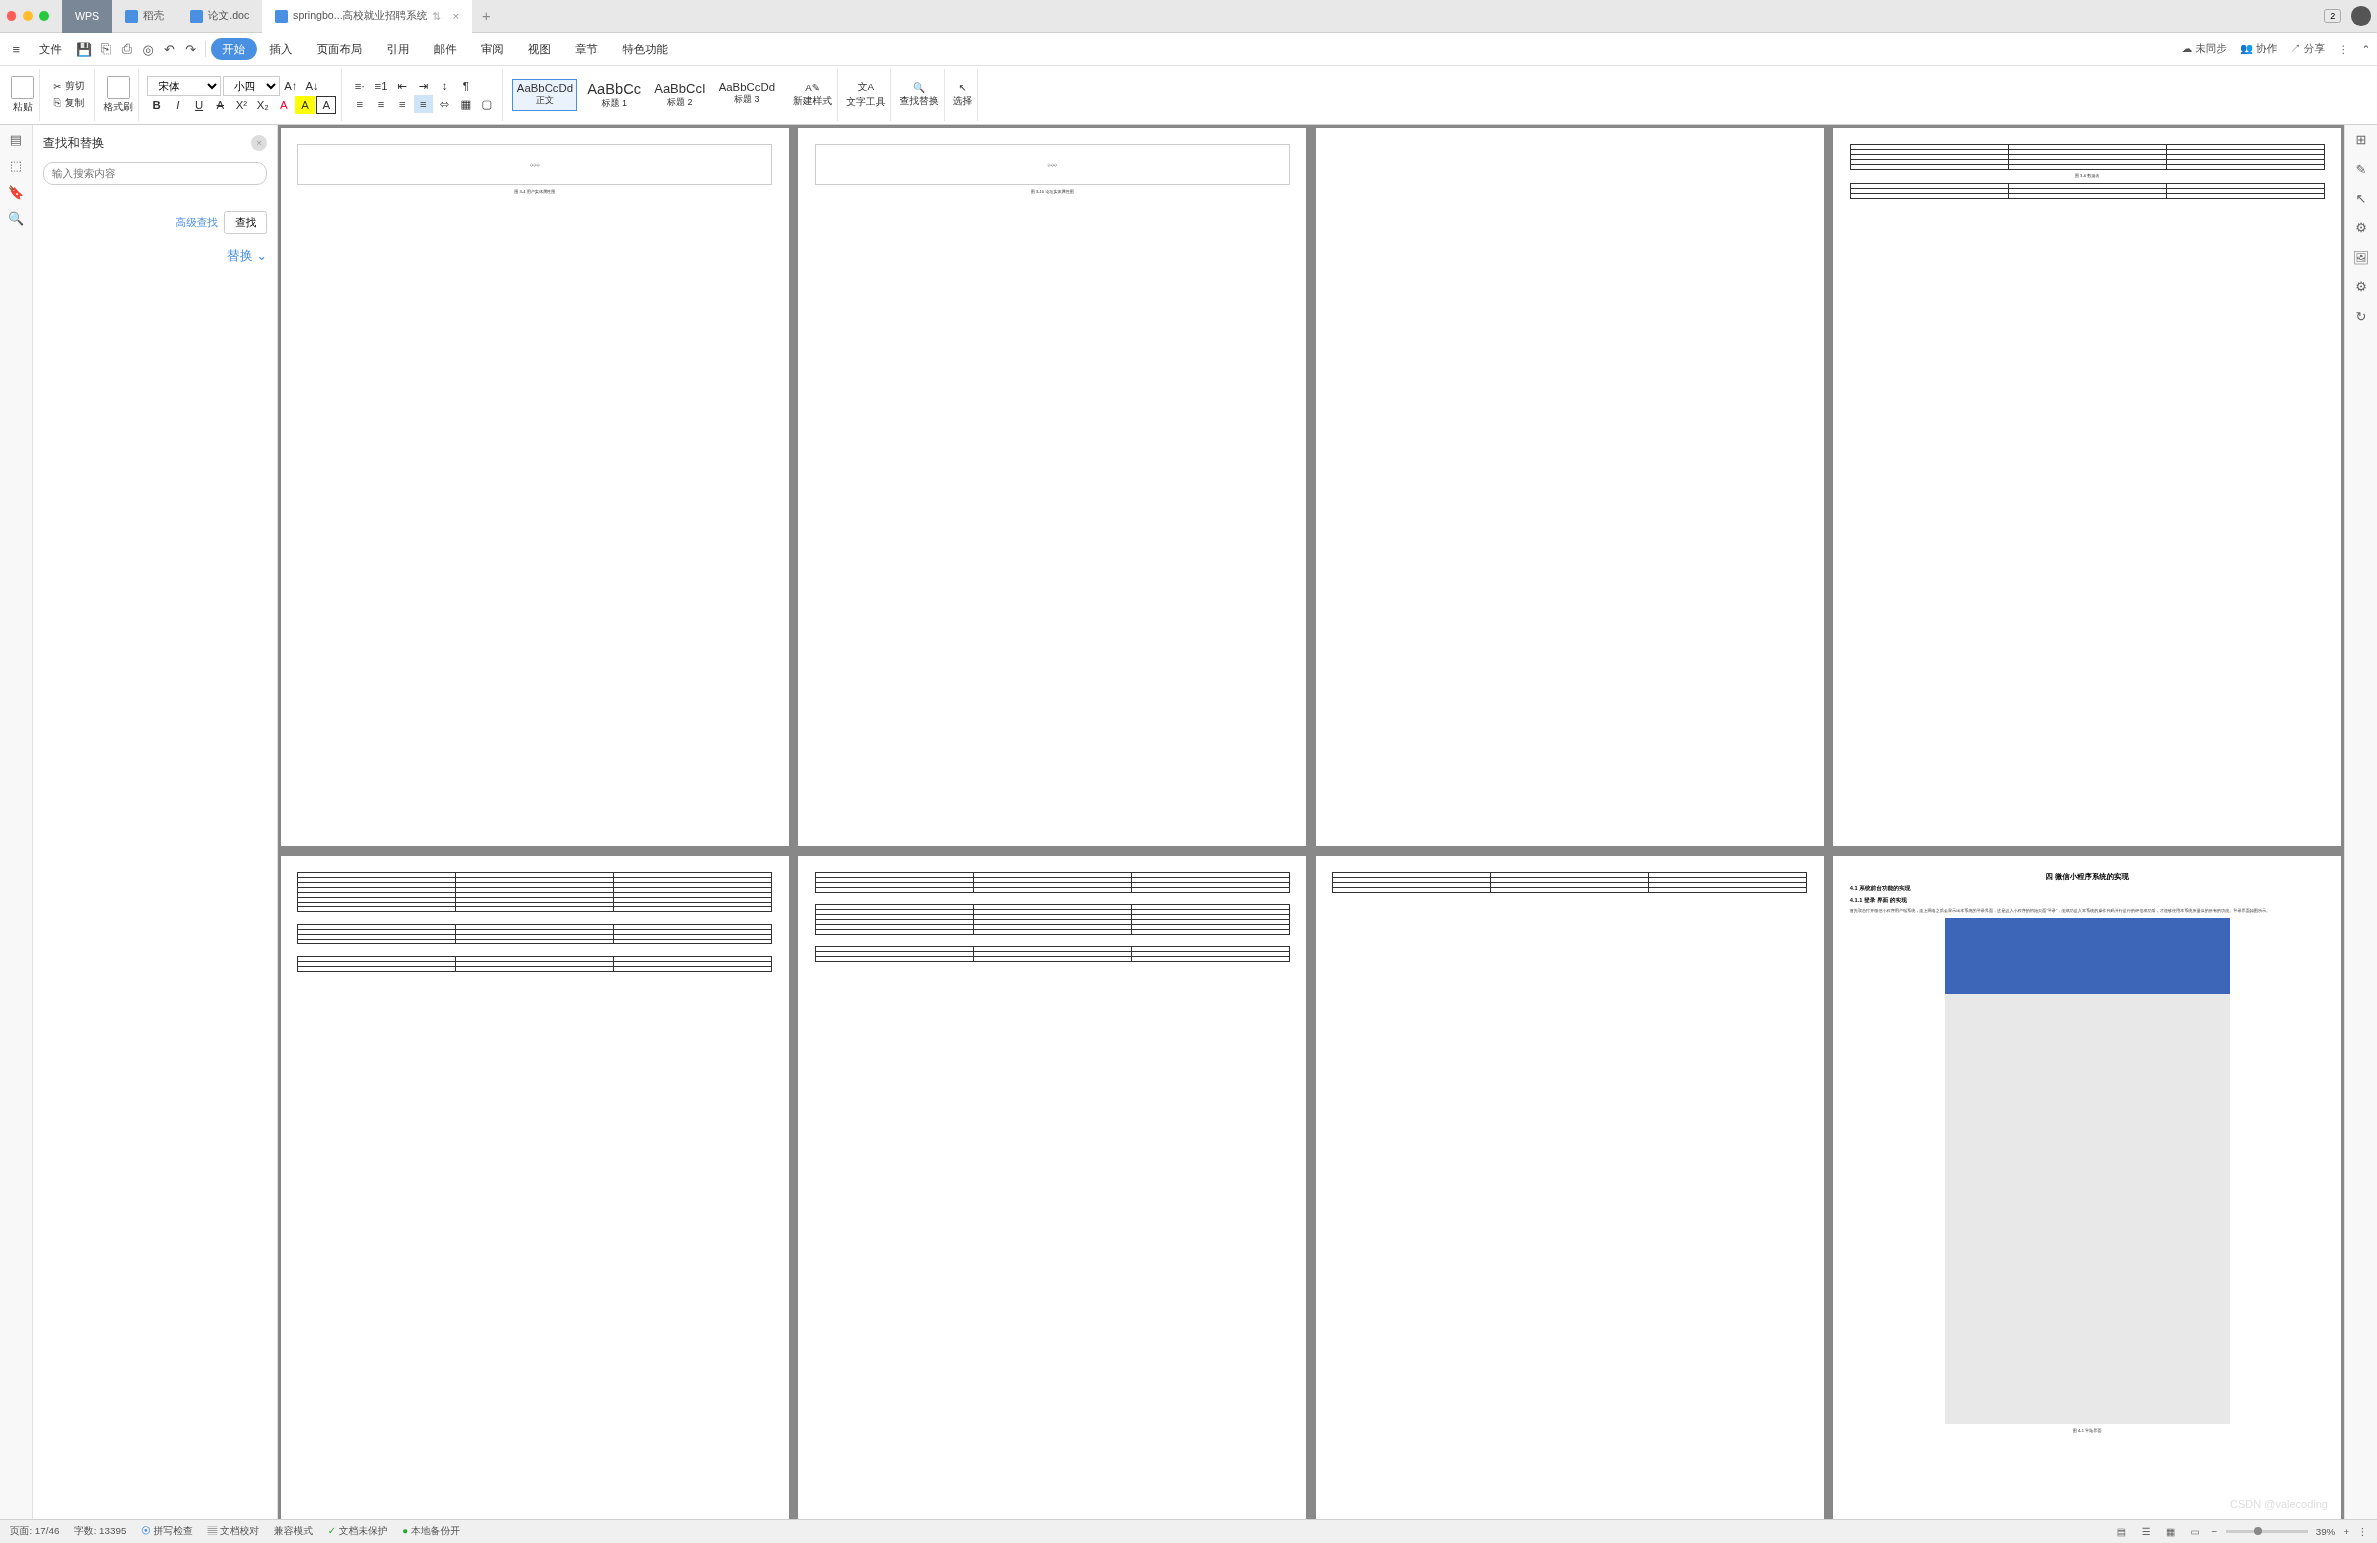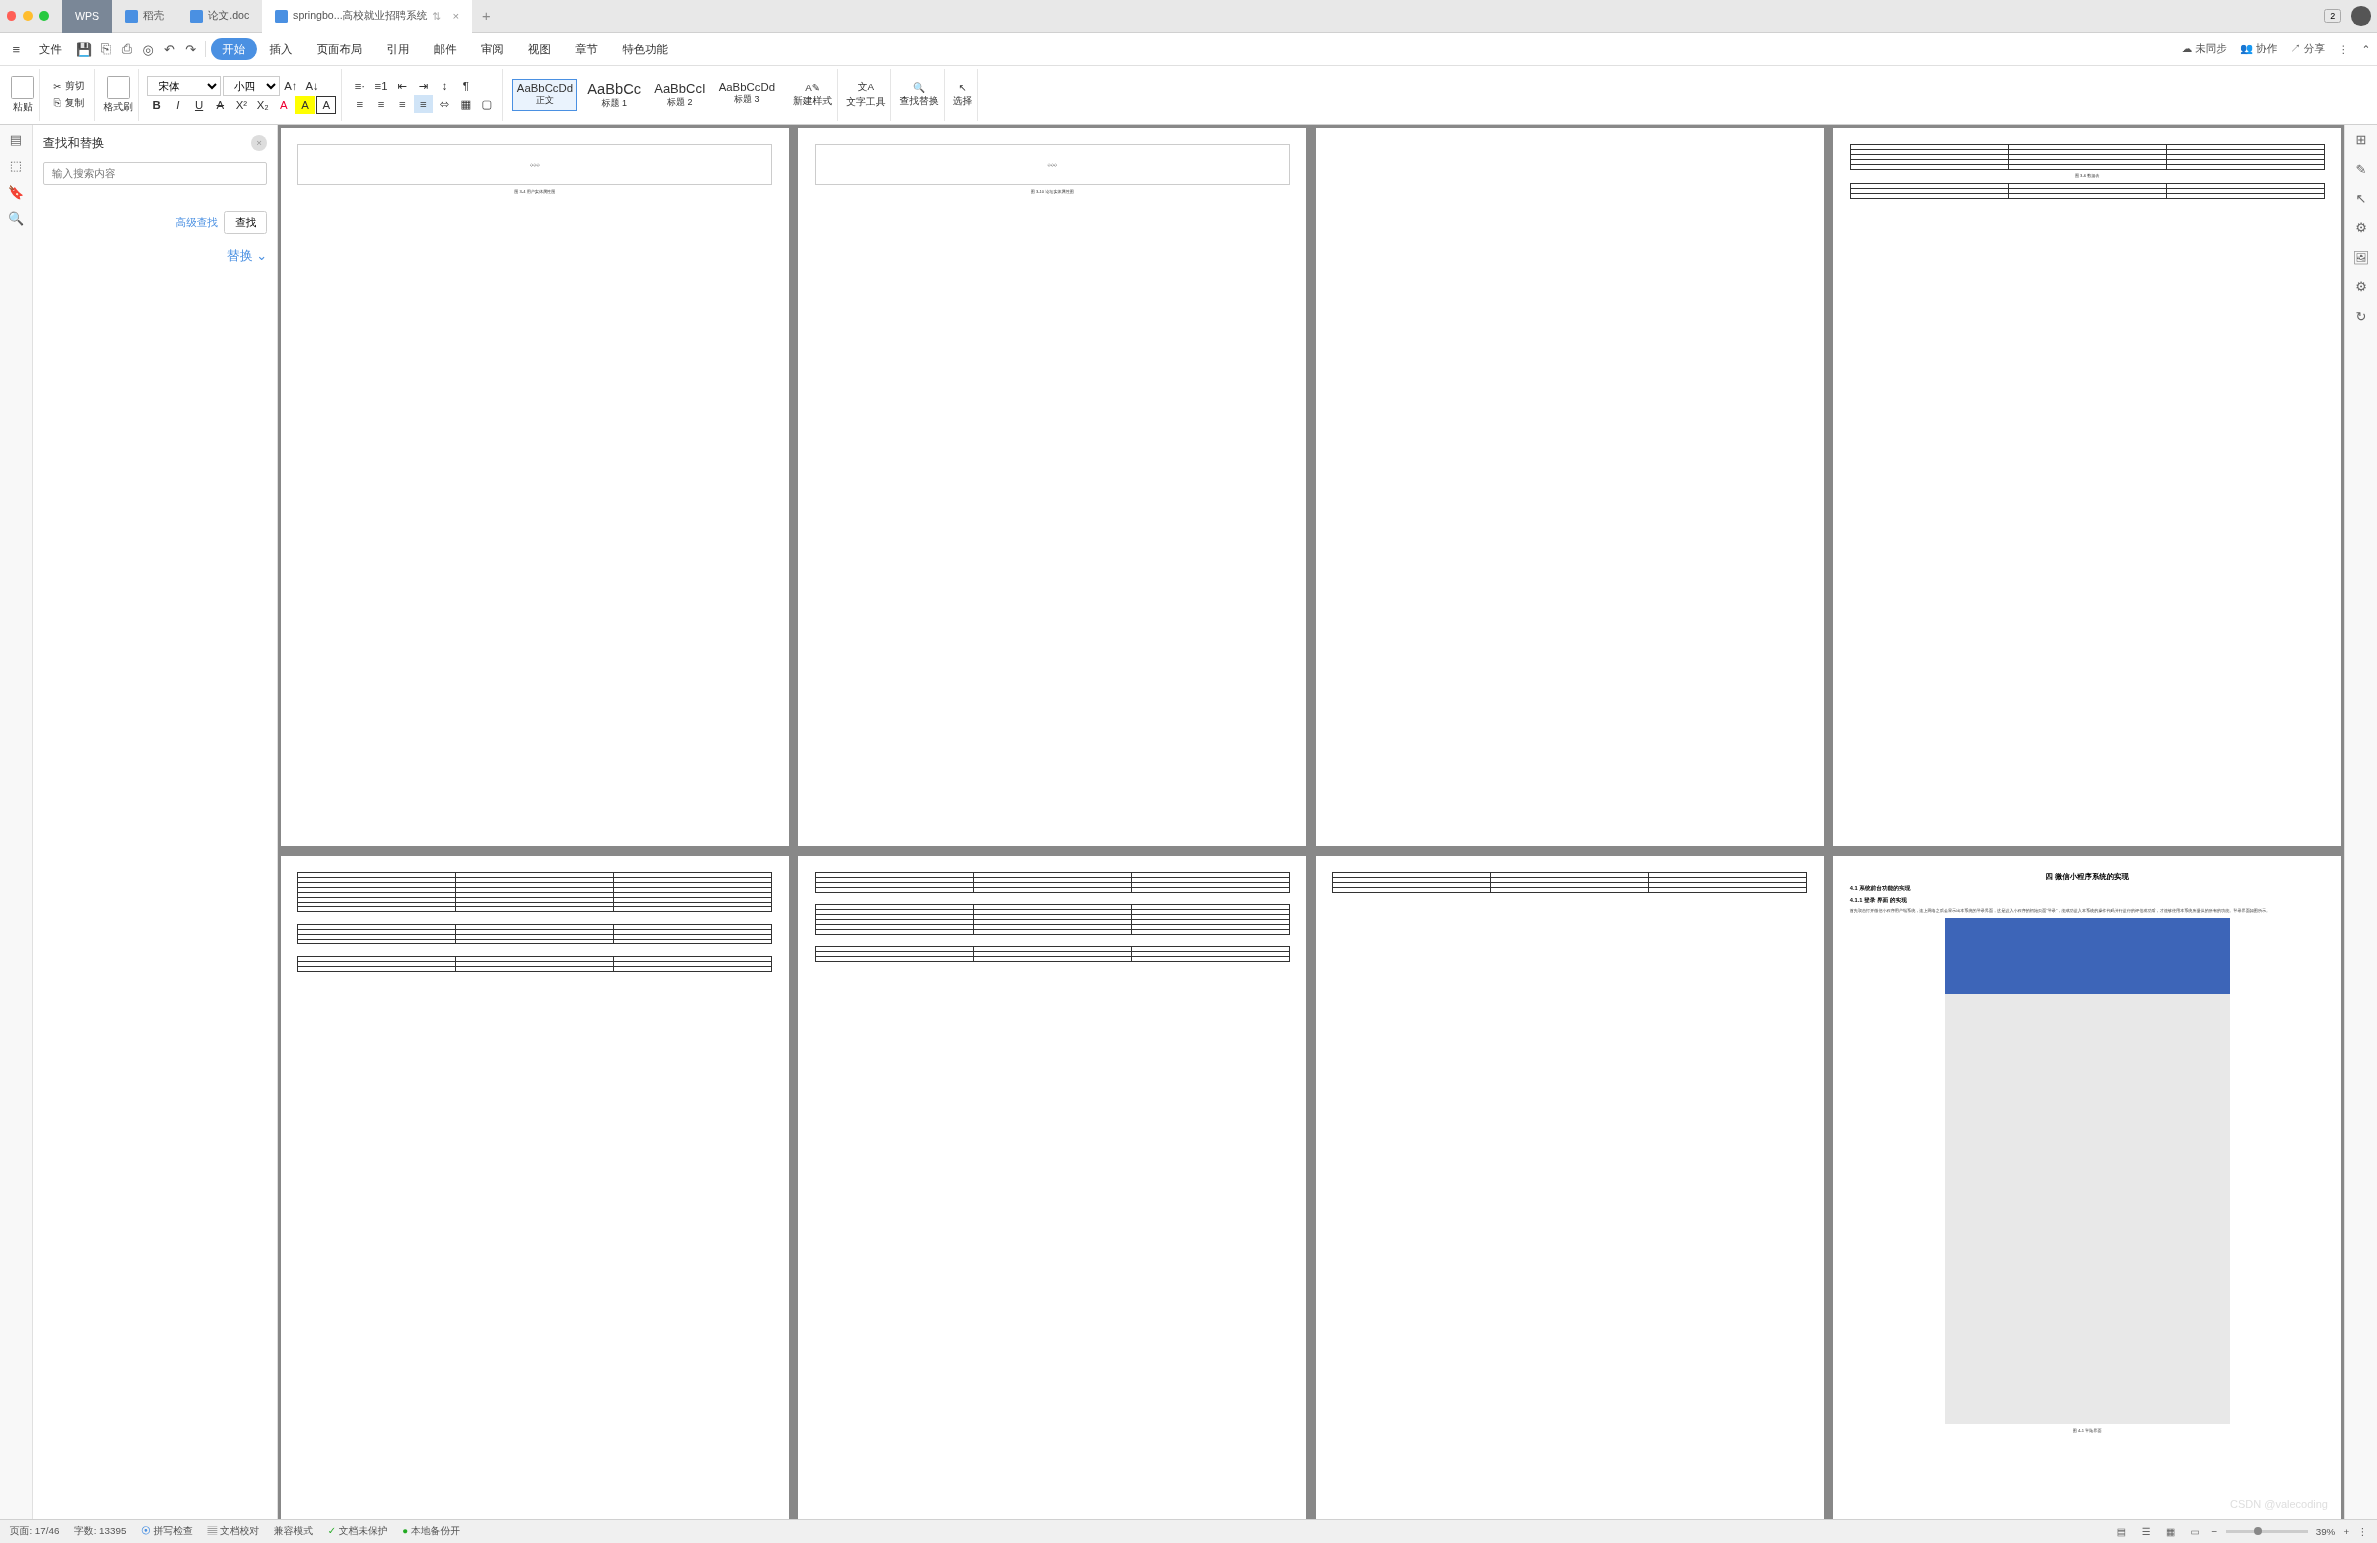--- a/index.html
+++ b/index.html
@@ -35,21 +35,21 @@
 .style-item{display:flex;flex-direction:column;align-items:center;font-size:9px;color:#333;padding:1.6px 3.3px;}
 .style-preview{font-size:11.4px;}
 .style-item.active{border:0.8px solid #4a90e2;background:#eaf3fd;}
 .main{flex:1;display:flex;overflow:hidden;}
 .left-rail{width:33px;background:#f8f8f8;border-right:0.8px solid #e0e0e0;display:flex;flex-direction:column;align-items:center;padding-top:6.5px;gap:9.8px;}
 .rail-icon{width:16.4px;height:16.4px;color:#666;display:flex;align-items:center;justify-content:center;}
 .rail-icon.active{color:#4a90e2;}
 .side-panel{width:245px;background:#fff;border-right:0.8px solid #e0e0e0;padding:9.8px;}
 .panel-title{font-size:12.3px;color:#333;margin-bottom:9.8px;display:flex;justify-content:space-between;}
 .panel-close{color:#999;width:16.4px;height:16.4px;border-radius:50%;background:#ddd;display:flex;align-items:center;justify-content:center;font-size:9.8px;}
-.search-input{width:100%;border:0.8px solid #ccc;padding:4.9px 8.2px;font-size:10.6px;border-radius:2px;}
+.search-input{width:100%;border:0.8px solid #ccc;padding:4.9px 8.2px;font-size:10.6px;border-radius:10px;}
 .panel-actions{display:flex;justify-content:flex-end;gap:6.5px;margin-top:26px;align-items:center;}
 .link-btn{color:#4a90e2;font-size:10.6px;}
 .btn{border:0.8px solid #ccc;padding:3.3px 9.8px;font-size:10.6px;background:#fff;border-radius:2.5px;}
 .replace-link{text-align:right;margin-top:13px;color:#4a90e2;font-size:13px;}
 .doc-area{flex:1;background:#888;overflow:auto;padding:3px;}
 .page-grid{display:grid;grid-template-columns:repeat(4,1fr);gap:9.8px;}
 .page{background:#fff;aspect-ratio:210/297;padding:16.4px;font-size:4.9px;display:flex;flex-direction:column;gap:3.3px;overflow:hidden;}
 .page-title-sec{font-size:7.4px;font-weight:bold;text-align:center;}
 .page-subtitle{font-size:5.7px;font-weight:bold;}
 .page-text{font-size:4.1px;color:#333;line-height:1.6;}

